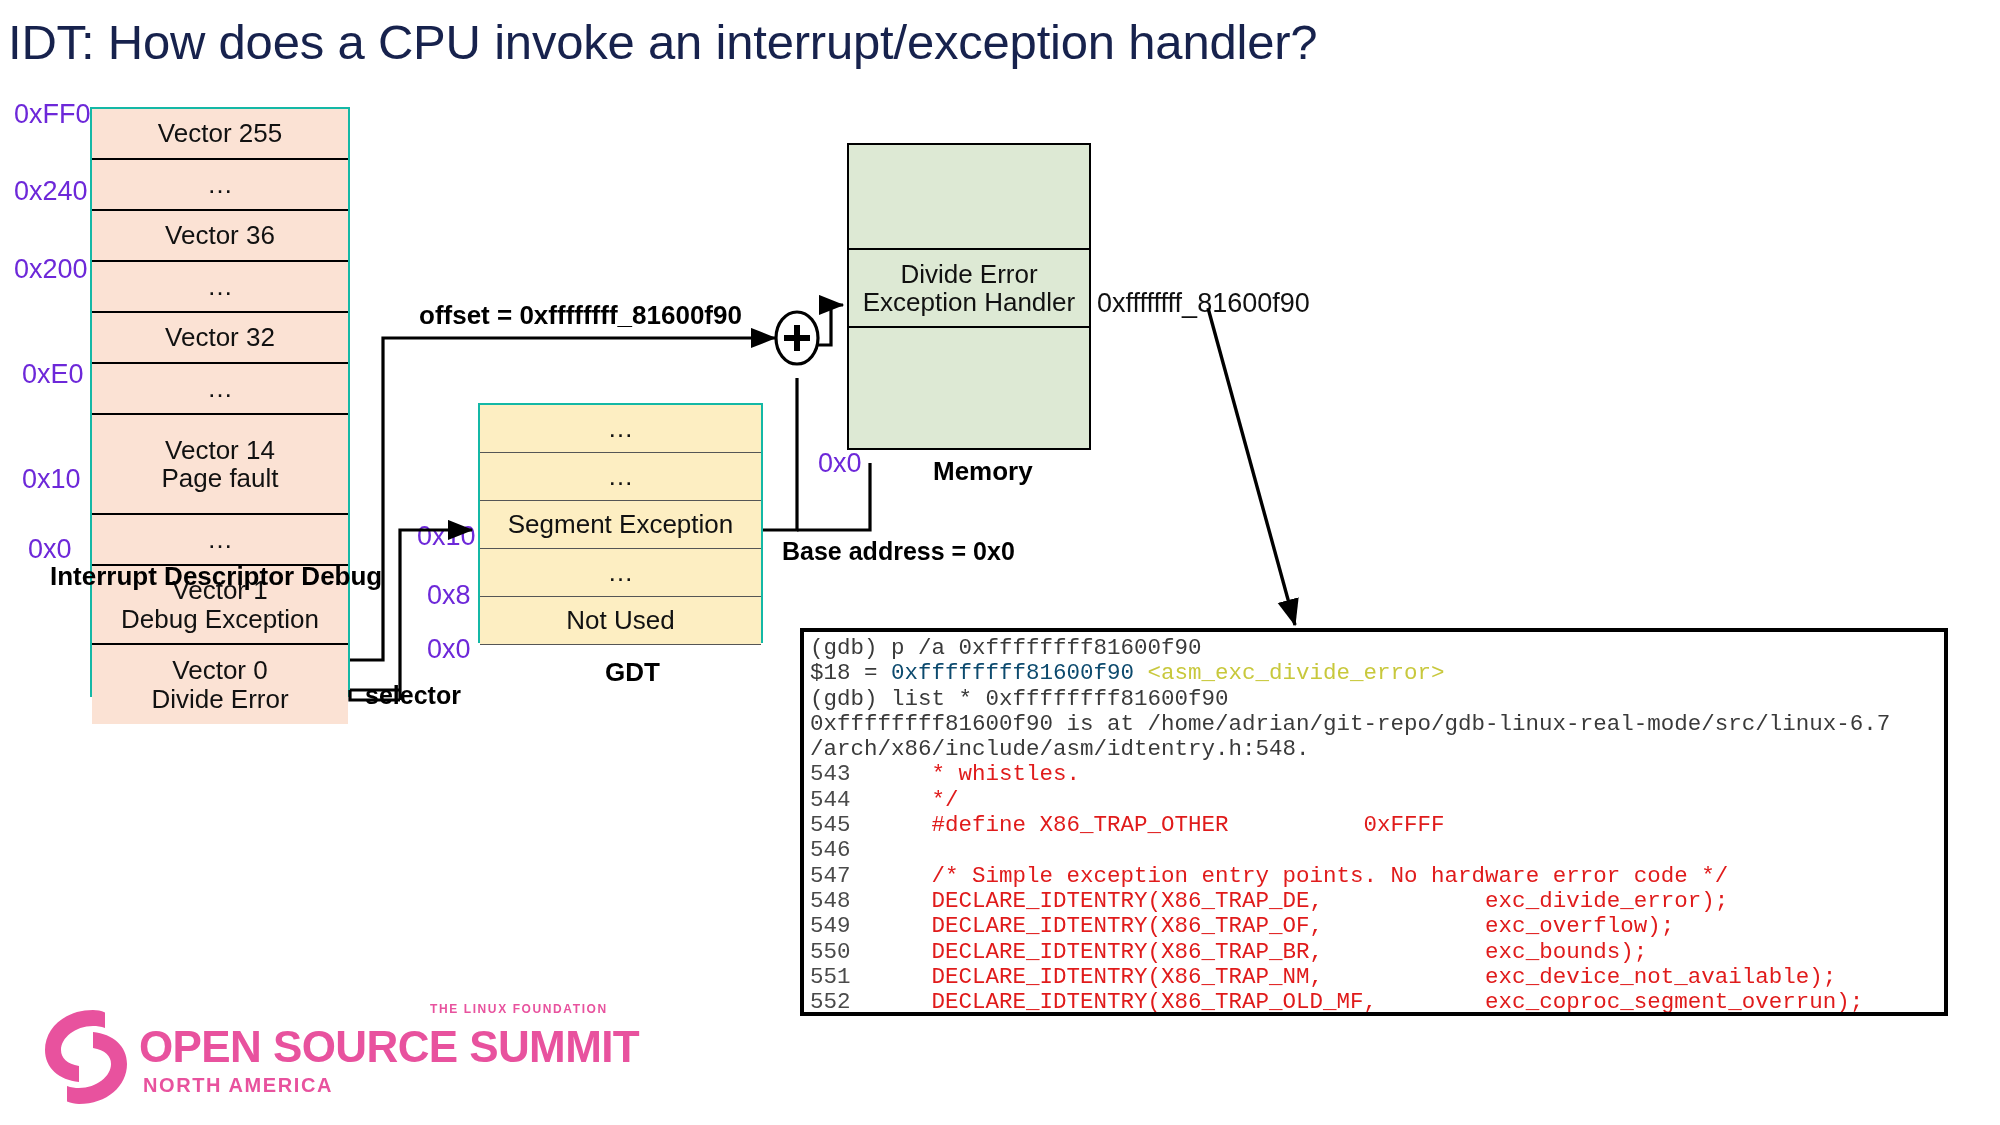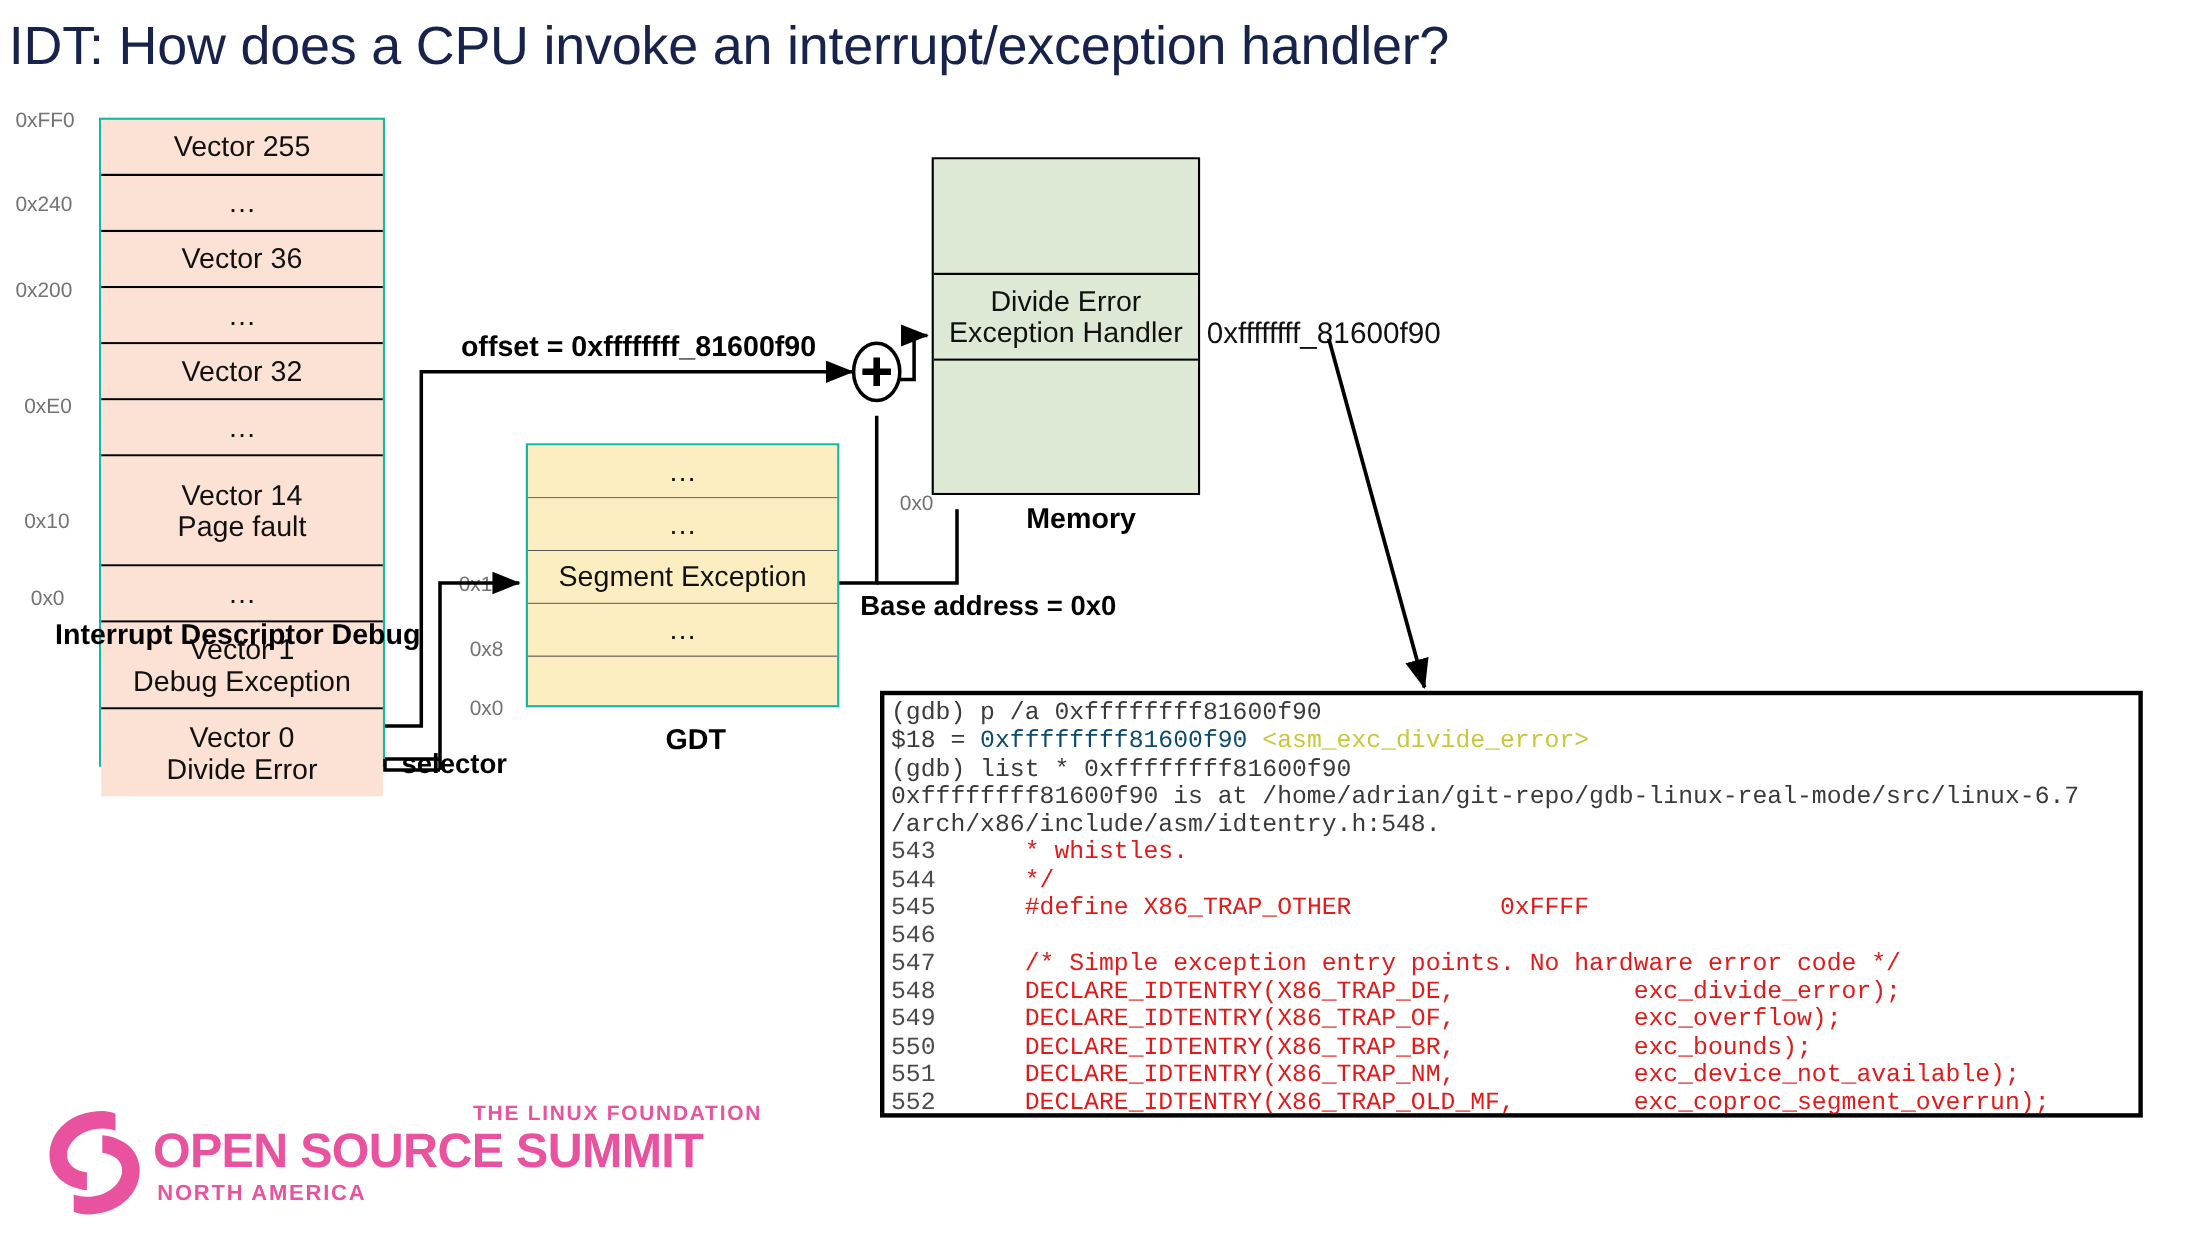--- a/index.html
+++ b/index.html
@@ -41,21 +41,21 @@
 
   
   #gdt{left:478px;top:403px;width:285px;height:240px;background:#fdeec2;}
   #gdt .row{background:#fdeec2;border-bottom:1.6px solid #555;}
 
   
   #mem{left:847px;top:143px;width:244px;height:307px;background:#dde9d4;border:2px solid #000;}
   #mem .row{background:#dde9d4;}
 
   .addr{
-    position:absolute;font-size:19px;color:#737373;white-space:nowrap;
+    position:absolute;font-size:27px;color:#6d28d9;white-space:nowrap;
     font-family:"Liberation Sans", sans-serif;
   }
   .caption{
     position:absolute;font-size:26px;color:#000;font-weight:bold;white-space:nowrap;
   }
   .lbl{
     position:absolute;font-size:25px;color:#000;font-weight:bold;white-space:nowrap;
   }
   .plain{
     position:absolute;font-size:27px;color:#111;white-space:nowrap;font-weight:normal;
@@ -79,21 +79,21 @@
   #gdb .src{color:#e01b1b;}
   #gdb .blue{color:#0c4a6e;}
   #gdb .ylw{color:#c8c83c;}
   #gdb .gray{color:#3a3a3a;}
 
   
   #logo{position:absolute;left:35px;top:1000px;width:600px;height:115px;}
   .logo-mark{position:absolute;left:0;top:2px;}
   .logo-tlf{
     position:absolute;left:395px;top:2px;
-    font-size:19px;letter-spacing:1.6px;font-weight:bold;color:#e8529e;
+    font-size:12px;letter-spacing:1.6px;font-weight:bold;color:#e8529e;
     white-space:nowrap;
   }
   .logo-main{
     position:absolute;left:104px;top:22px;
     font-size:44px;font-weight:bold;color:#e8529e;letter-spacing:-0.6px;
     white-space:nowrap;
   }
   .logo-sub{
     position:absolute;left:108px;top:74px;
     font-size:20px;font-weight:bold;letter-spacing:1.6px;color:#e8529e;
@@ -156,20 +156,23 @@
       <span>…</span>
     </div>
     <div class="row" style="height:48px">
       <span>…</span>
     </div>
     <div class="row" style="height:48px">
       <span>Segment Exception</span>
     </div>
     <div class="row" style="height:48px">
       <span>…</span>
+    </div>
+    <div class="row" style="height:48px">
+      <span>Not Used</span>
     </div>
   </div>
   <div class="addr" style="left:417px;top:521px">0x10</div>
   <div class="addr" style="left:427px;top:580px">0x8</div>
   <div class="addr" style="left:427px;top:634px">0x0</div>
   <div class="caption" style="left:605px;top:657px">GDT</div>
 
   <div class="tbl" id="mem">
     <div class="row" style="height:105px">
       <span></span>

